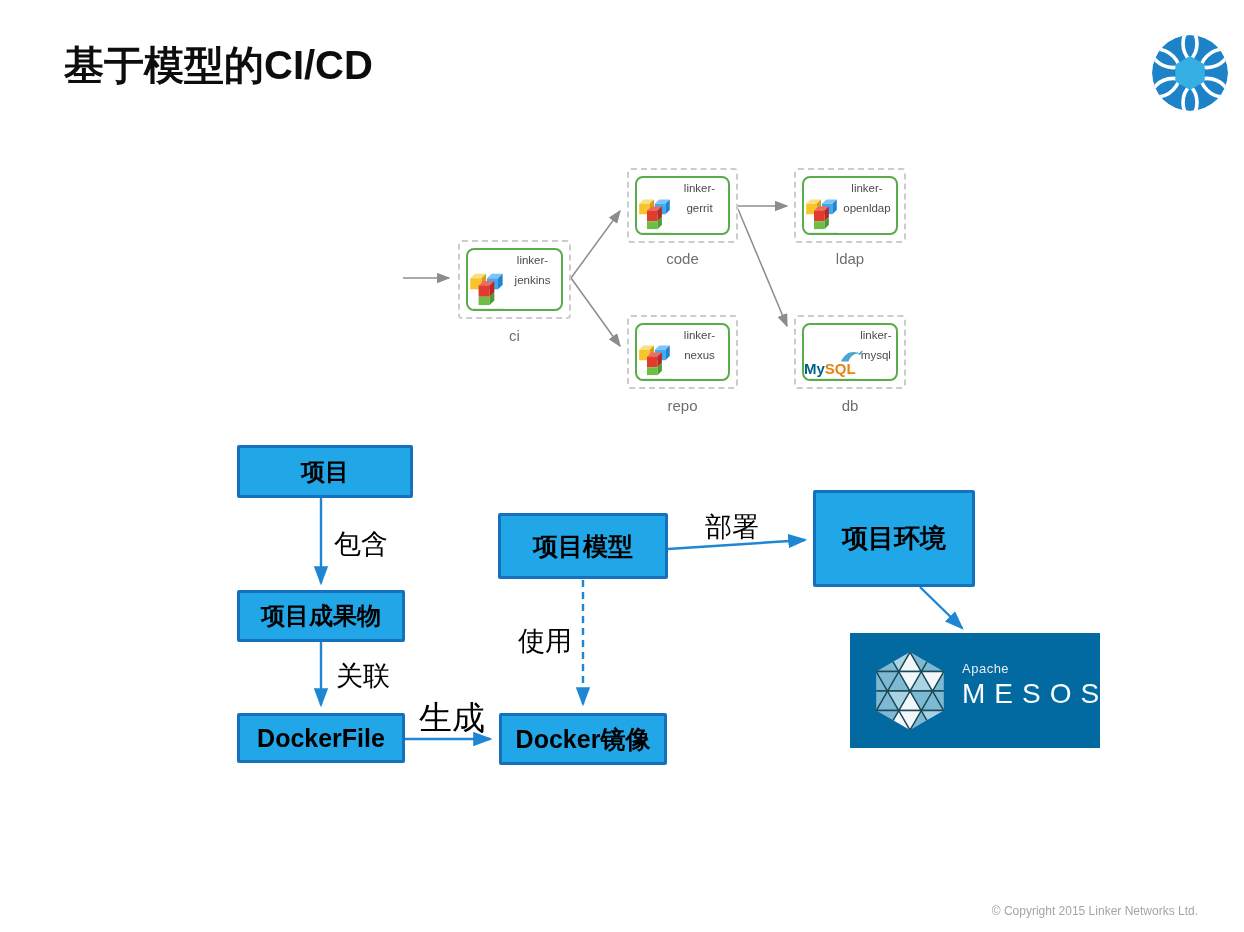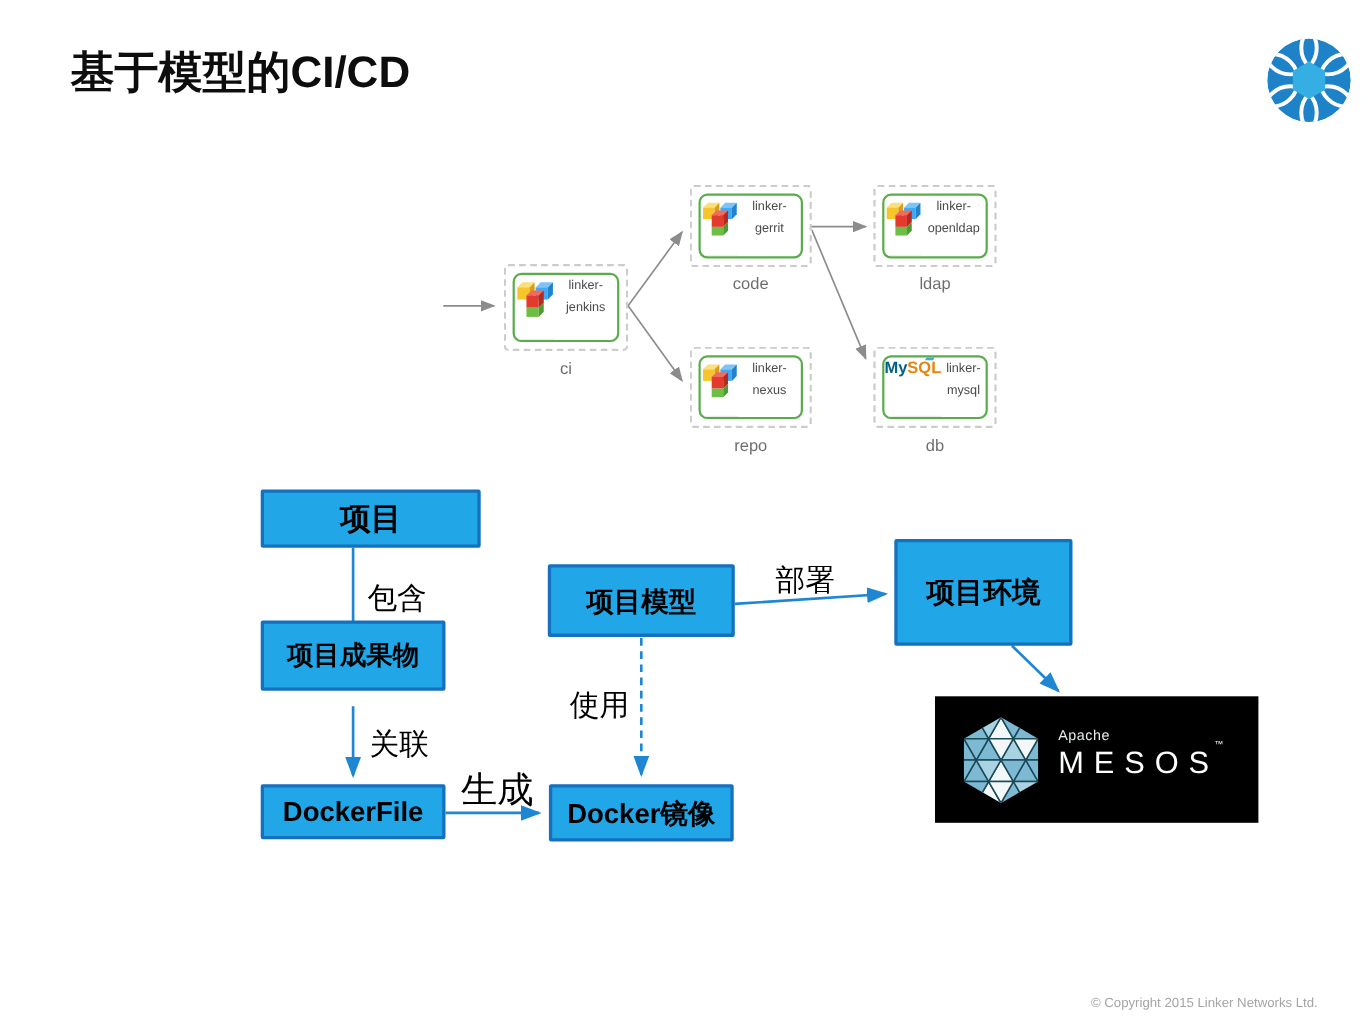--- a/index.html
+++ b/index.html
@@ -10,38 +10,38 @@
   .slide-title{position:absolute;left:64px;top:38px;font-size:40px;font-weight:800;color:#0d0d0d;letter-spacing:0px;}
 
   
   .corner-logo{position:absolute;left:1150px;top:33px;width:80px;height:80px;}
 
   
   .dash-wrap{position:absolute;border:2px dashed #cccccc;border-radius:4px;background:#ffffff;padding:6px;box-sizing:border-box;}
   .node{display:flex;flex-direction:row;width:100%;height:100%;
         border:2.5px solid #58ac49;border-radius:8px;background:#ffffff;box-sizing:border-box;overflow:hidden;}
   .node.solo{position:absolute;}
-  .node-icon{flex:1;display:flex;align-items:flex-start;justify-content:center;border-bottom:1px solid #ececec;padding:2px 0;}
+  .node-icon{flex:1;display:flex;align-items:flex-end;justify-content:center;border-bottom:1px solid #ececec;padding:2px 0;}
   .node-label{height:20px;line-height:20px;text-align:center;font-size:11.5px;color:#4a4a4a;}
   .group-label{position:absolute;text-align:center;font-size:15px;color:#6e6e6e;}
 
   
   .mysql-mark{position:relative;font-weight:bold;font-size:15px;line-height:15px;}
   .mysql-my{color:#00618a;}
   .mysql-sql{color:#e8830c;}
   .mysql-swoosh{position:absolute;right:-8px;top:-12px;width:24px;height:14px;}
 
   
   .flow-box{position:absolute;background:#21a7e8;border:3px solid #1570be;border-radius:2px;
             display:flex;align-items:center;justify-content:center;
             font-weight:bold;color:#000;box-sizing:border-box;}
   .edge-label{position:absolute;font-size:27px;color:#000;font-weight:500;white-space:nowrap;}
 
   
-  .mesos{position:absolute;background:#000000;display:block;padding-left:44px;}
+  .mesos{position:absolute;background:#0369a1;display:block;}
   .mesos-hex{position:absolute;left:18px;top:16px;width:84px;height:84px;}
   .mesos-text{position:absolute;left:112px;top:28px;color:#f2f7f9;}
   .mesos-vendor{font-size:13px;letter-spacing:0.5px;color:#e8eef1;}
   .mesos-name{font-size:28px;letter-spacing:9px;margin-top:2px;color:#fbfdfe;position:relative;}
   .mesos-tm{position:absolute;top:-6px;margin-left:-4px;font-size:8px;letter-spacing:0;}
 
   
   .footer{position:absolute;right:46px;top:904px;font-size:12px;color:#a5a5a5;}
 
   
@@ -204,23 +204,23 @@
             <path d="M20,5 C22,2 24,1 25,1 C24,3 23,5 21,6 Z" fill="#4aa6cf"></path>
           </svg>
           <span class="mysql-my">My</span><span class="mysql-sql">SQL</span>
         </span>
       </div>
       <div class="node-label">linker-mysql</div>
     </div>
   </div>
   <div class="group-label" style="left:794px;top:397px;width:112px">db</div>
 
-  <div class="flow-box" style="left:237px;top:445px;width:200px;height:53px;font-size:28px">项目</div>
-
-  <div class="flow-box" style="left:237px;top:564px;width:168px;height:64px;font-size:24px">项目成果物</div>
+  <div class="flow-box" style="left:237px;top:445px;width:176px;height:53px;font-size:24px">项目</div>
+
+  <div class="flow-box" style="left:237px;top:590px;width:168px;height:52px;font-size:24px">项目成果物</div>
 
   <div class="flow-box" style="left:237px;top:713px;width:168px;height:50px;font-size:25px">DockerFile</div>
 
   <div class="flow-box" style="left:498px;top:513px;width:170px;height:66px;font-size:25px">项目模型</div>
 
   <div class="flow-box" style="left:499px;top:713px;width:168px;height:52px;font-size:25px">Docker镜像</div>
 
   <div class="flow-box" style="left:813px;top:490px;width:162px;height:97px;font-size:26px">项目环境</div>
 
   <div class="edge-label" style="left:334px;top:526px">包含</div>

